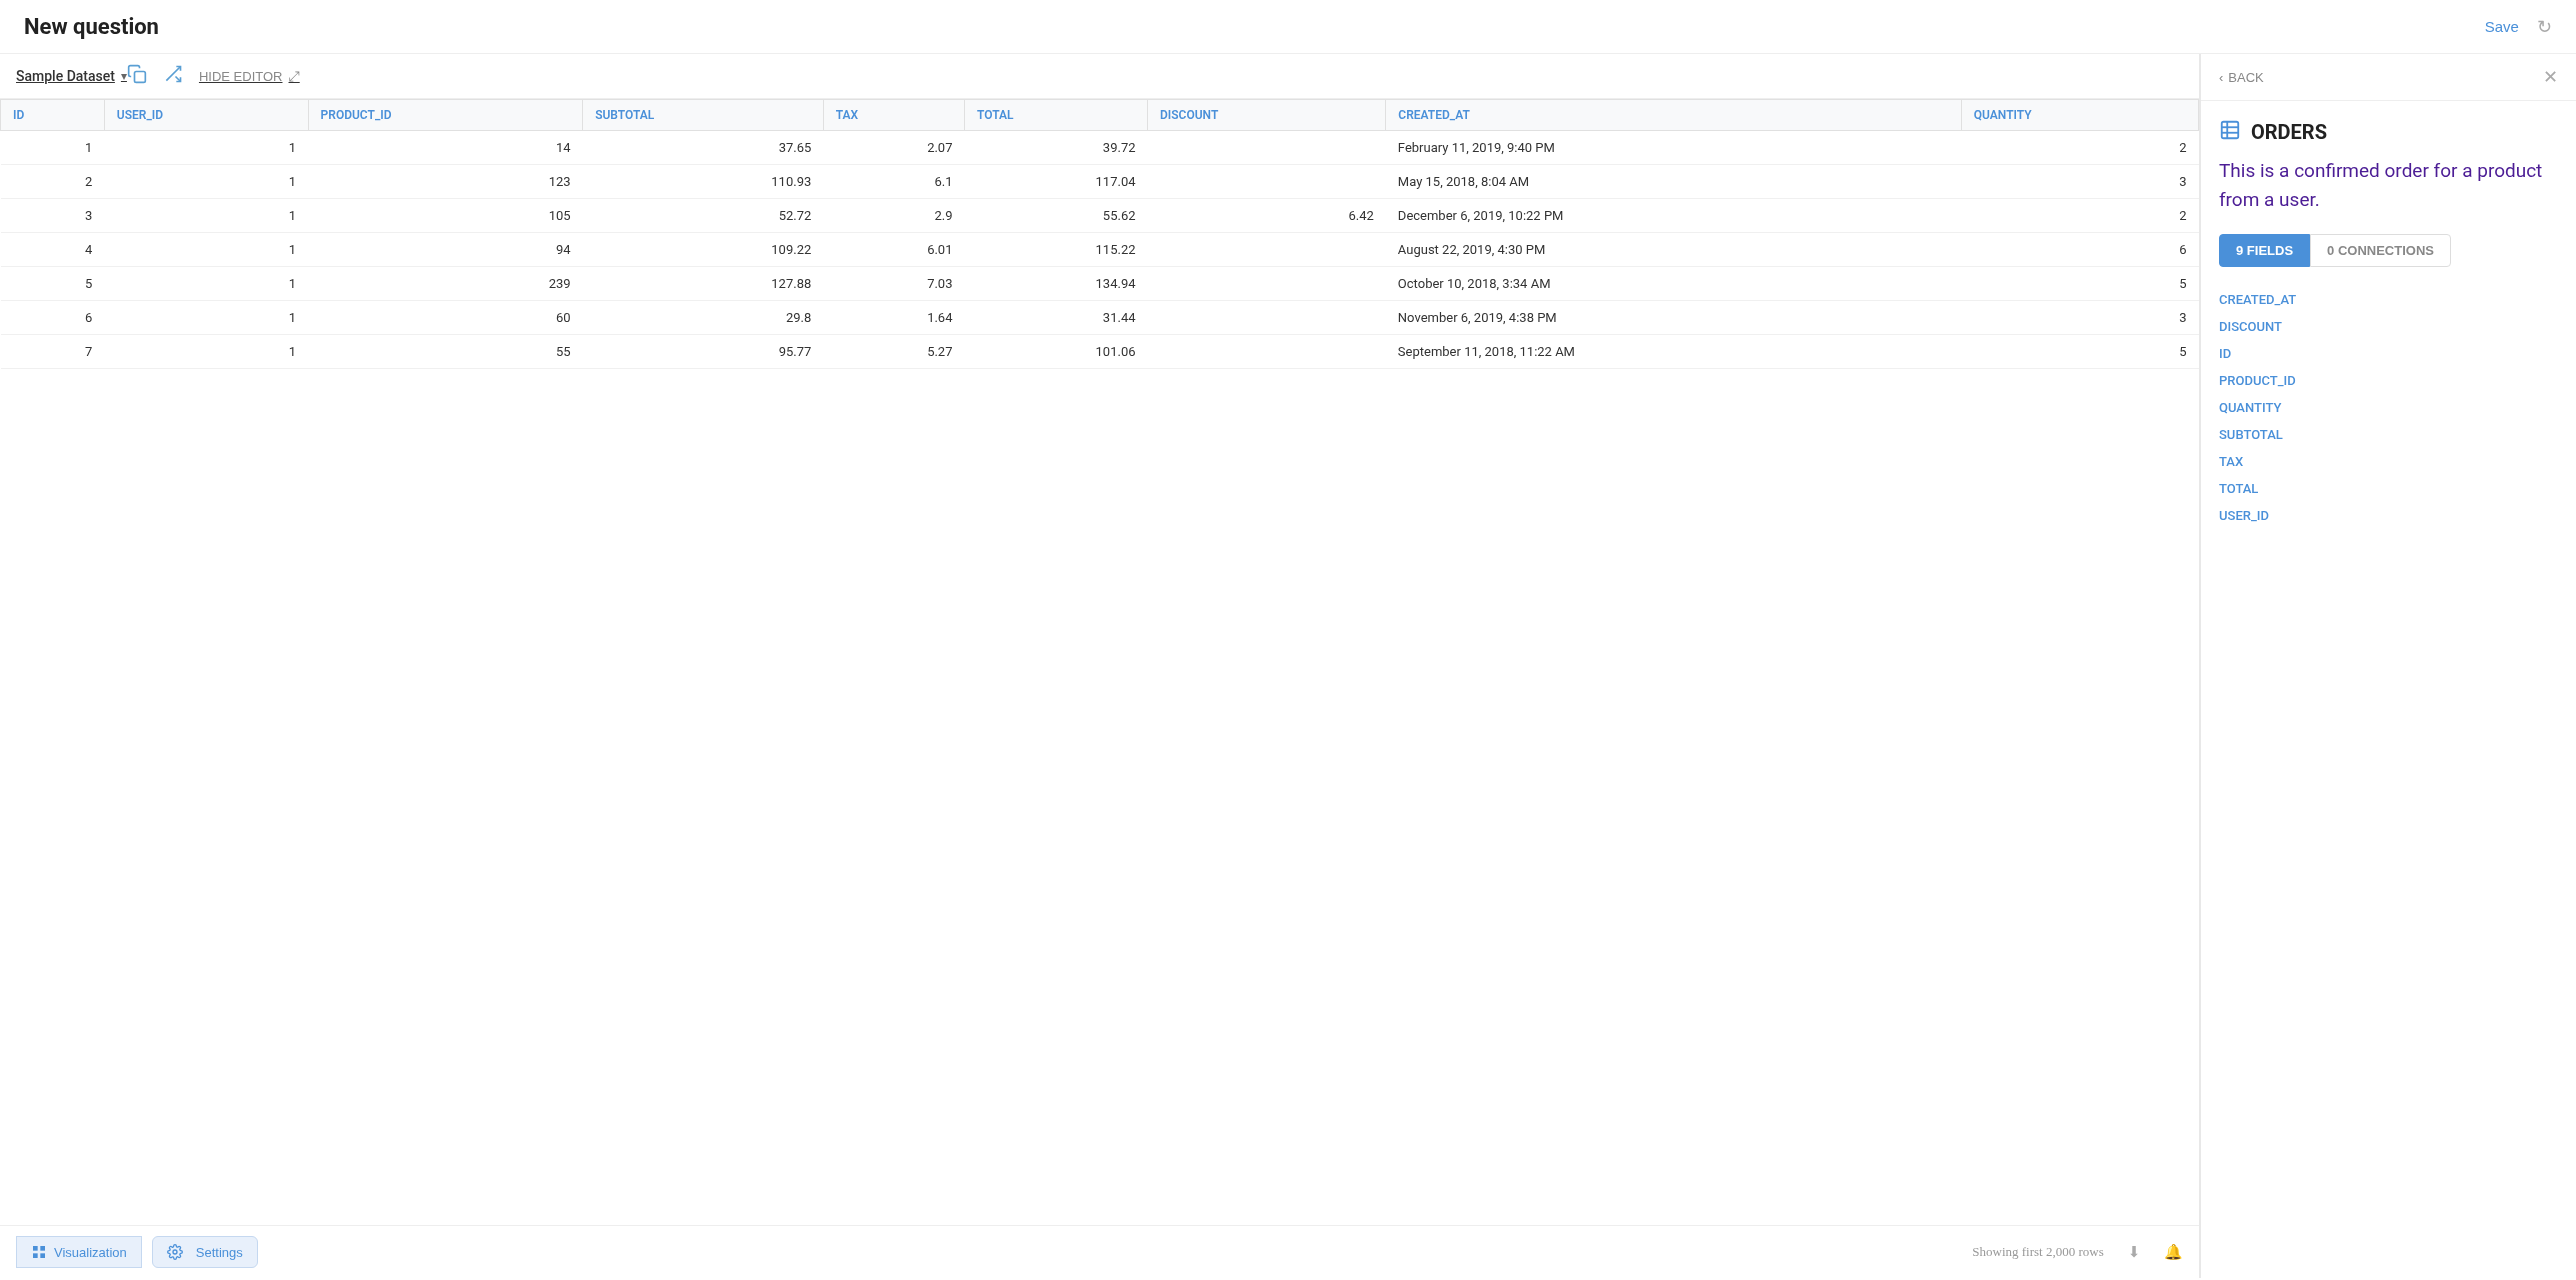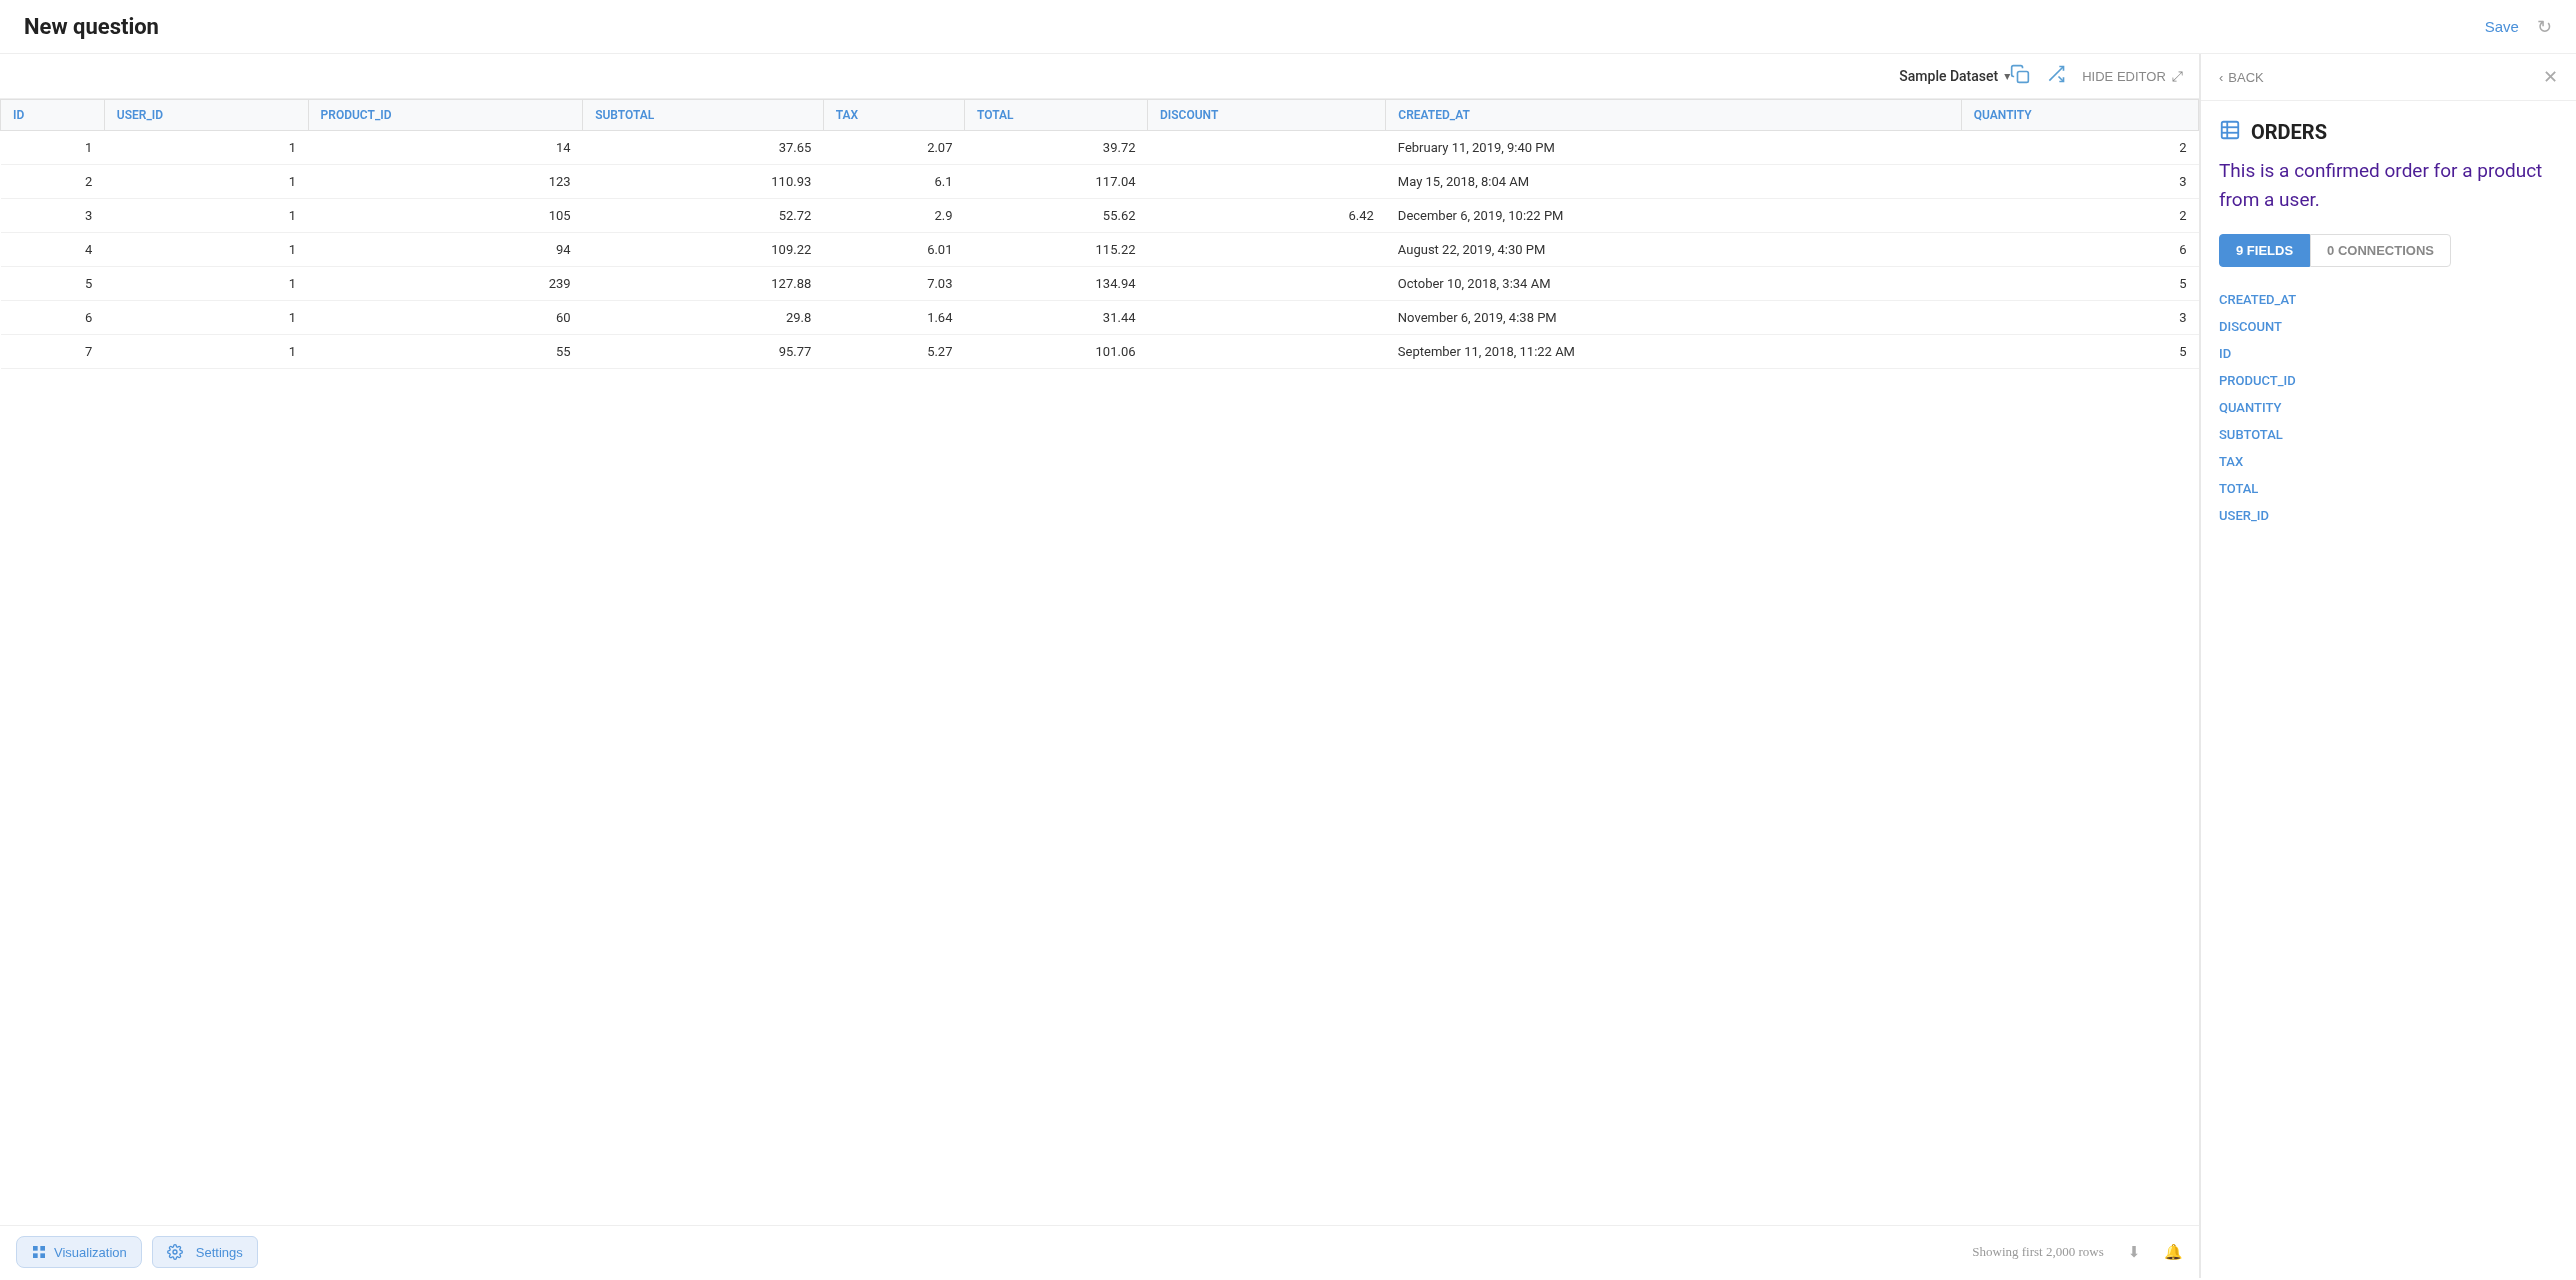--- a/index.html
+++ b/index.html
@@ -18,24 +18,25 @@
     .refresh-btn { color: #aaa; font-size: 18px; cursor: pointer; border: none; background: none; }
 
     
     .main-layout { display: flex; height: calc(100vh - 56px); }
 
     
     .left-panel { flex: 1; display: flex; flex-direction: column; border-right: 1px solid #e8e8e8; overflow: hidden; }
 
     
     .editor-toolbar {
-      display: flex; align-items: center; justify-content: flex-end;
+      display: flex; align-items: center; justify-content: flex-start;
       padding: 10px 16px;
       border-bottom: 1px solid #eee;
       background: #fff;
+      text-decoration: underline;
     }
     .dataset-selector {
       display: flex; align-items: center; gap: 6px;
       font-size: 14px; font-weight: 500; cursor: pointer; color: #333;
     }
     .chevron-down { color: #666; font-size: 12px; }
     .editor-toolbar-right { display: flex; align-items: center; gap: 16px; }
     .icon-btn { color: #888; cursor: pointer; font-size: 16px; border: none; background: none; }
     .hide-editor-btn {
       display: flex; align-items: center; gap: 6px;
@@ -86,21 +87,21 @@
       padding: 10px 16px;
       border-top: 1px solid #eee;
       background: #fff;
     }
     .bottom-bar-left { display: flex; gap: 10px; }
     .viz-btn {
       display: flex; align-items: center; gap: 7px;
       padding: 7px 14px;
       background: #e8f0fb;
       border: 1px solid #c5d8f0;
-      border-radius: 8px;
+      border-radius: 0;
       color: #4a90d9;
       font-size: 13px;
       cursor: pointer;
     }
     .settings-btn {
       display: flex; align-items: center; gap: 13px;
       padding: 7px 14px;
       background: #e8f0fb;
       border: 1px solid #c5d8f0;
       border-radius: 6px;

